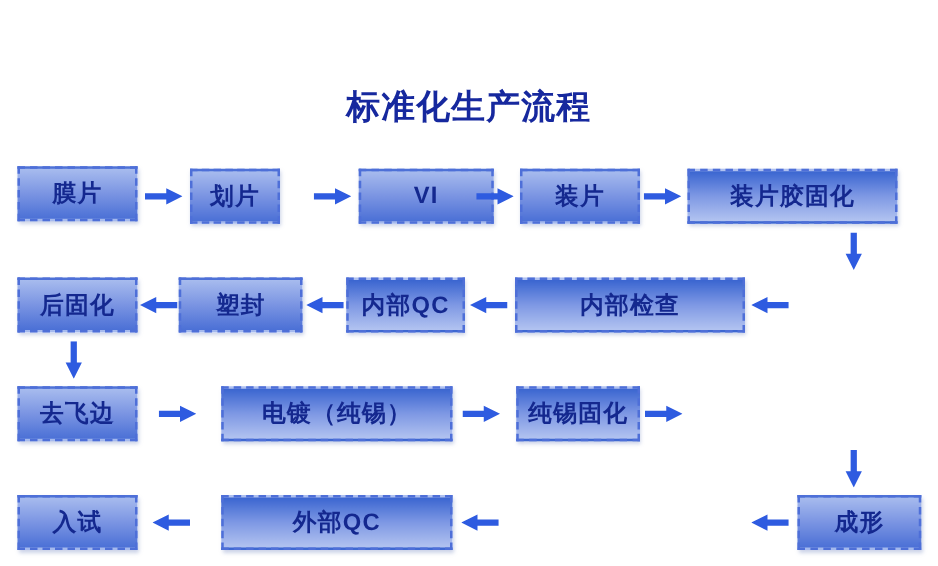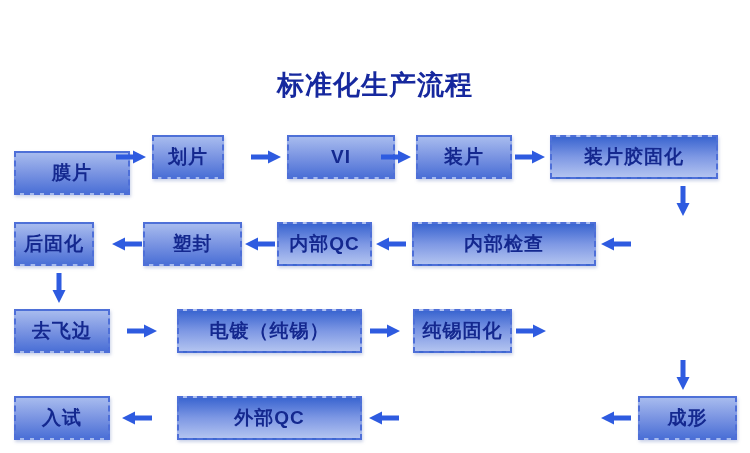--- a/index.html
+++ b/index.html
@@ -24,21 +24,21 @@
   .g2 { background: linear-gradient(180deg, #3a65d0 0%, #7e98e4 50%, #b2c3f0 100%); }
   .arrow { position: absolute; line-height: 0; }
   .arrow svg { display: block; }
 </style>
 </head>
 <body>
 
 <div class="stage">
   <div class="title">标准化生产流程</div>
 
-  <div class="box g1" style="left:14px;  top:106px; width:116px">膜片</div>
+  <div class="box g1" style="left:14px;  top:88px; width:96px">膜片</div>
   <div class="arrow" style="left:116px; top:105px">
       <svg width="30" height="14" viewBox="0 0 30 14">
         <path d="M0,4.5 H17 V0.5 L30,7 L17,13.5 V9.5 H0 Z" fill="#2e5be0"></path>
       </svg>
     </div>
   <div class="box g1" style="left:152px; top:90px; width:72px">划片</div>
   <div class="arrow" style="left:251px; top:105px">
       <svg width="30" height="14" viewBox="0 0 30 14">
         <path d="M0,4.5 H17 V0.5 L30,7 L17,13.5 V9.5 H0 Z" fill="#2e5be0"></path>
       </svg>
@@ -56,21 +56,21 @@
       </svg>
     </div>
   <div class="box g2" style="left:550px; top:90px; width:168px">装片胶固化</div>
 
   <div class="arrow" style="left:676px; top:141px">
       <svg width="14" height="30" viewBox="0 0 14 30">
         <path d="M4.5,0 V17 H0.5 L7,30 L13.5,17 H9.5 V0 Z" fill="#2e5be0"></path>
       </svg>
     </div>
 
-  <div class="box g1" style="left:14px;  top:177px; width:80px">后固化</div>
+  <div class="box g1" style="left:14px;  top:177px; width:96px">后固化</div>
   <div class="arrow" style="left:112px; top:192px">
       <svg width="30" height="14" viewBox="0 0 30 14">
         <path d="M30,4.5 H13 V0.5 L0,7 L13,13.5 V9.5 H30 Z" fill="#2e5be0"></path>
       </svg>
     </div>
   <div class="box g1" style="left:143px; top:177px; width:99px">塑封</div>
   <div class="arrow" style="left:245px; top:192px">
       <svg width="30" height="14" viewBox="0 0 30 14">
         <path d="M30,4.5 H13 V0.5 L0,7 L13,13.5 V9.5 H30 Z" fill="#2e5be0"></path>
       </svg>

